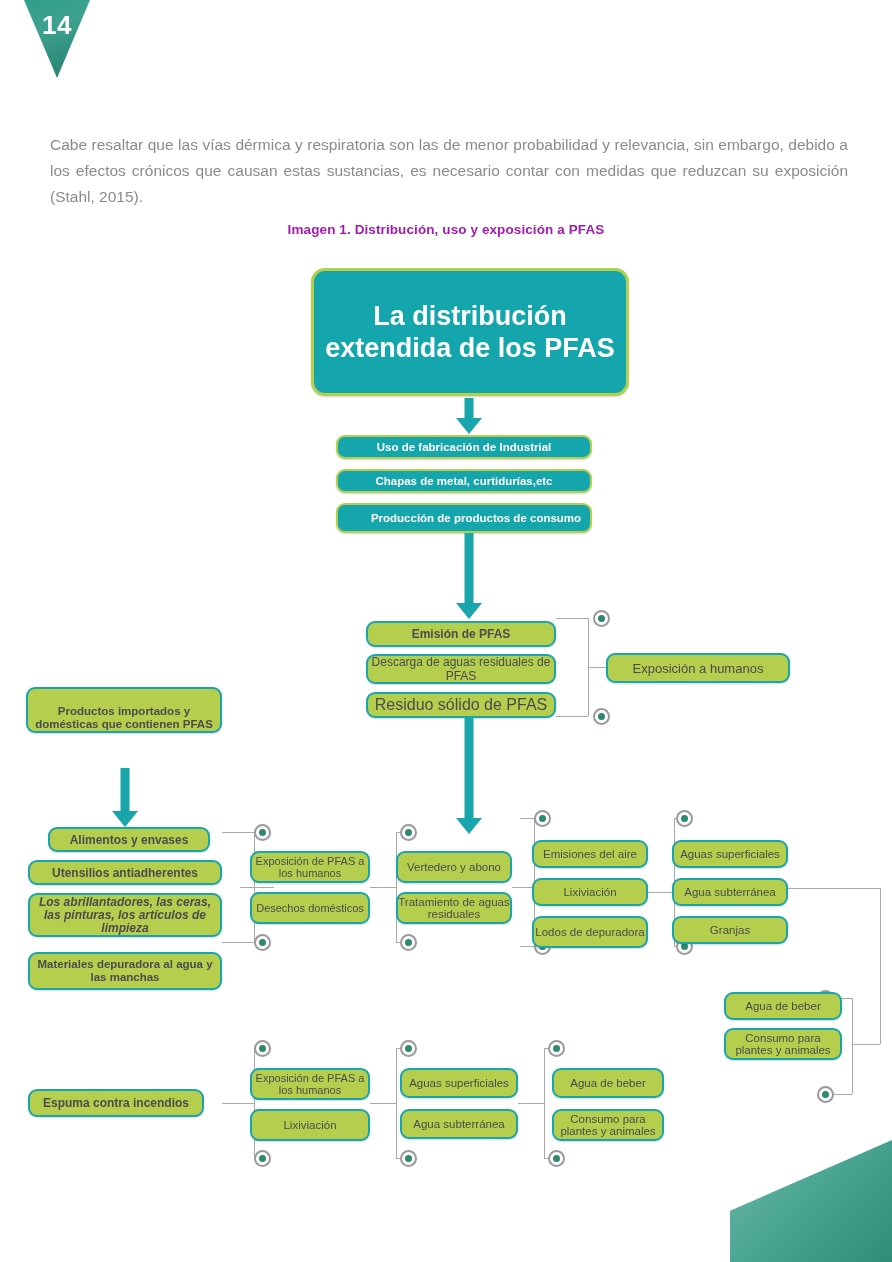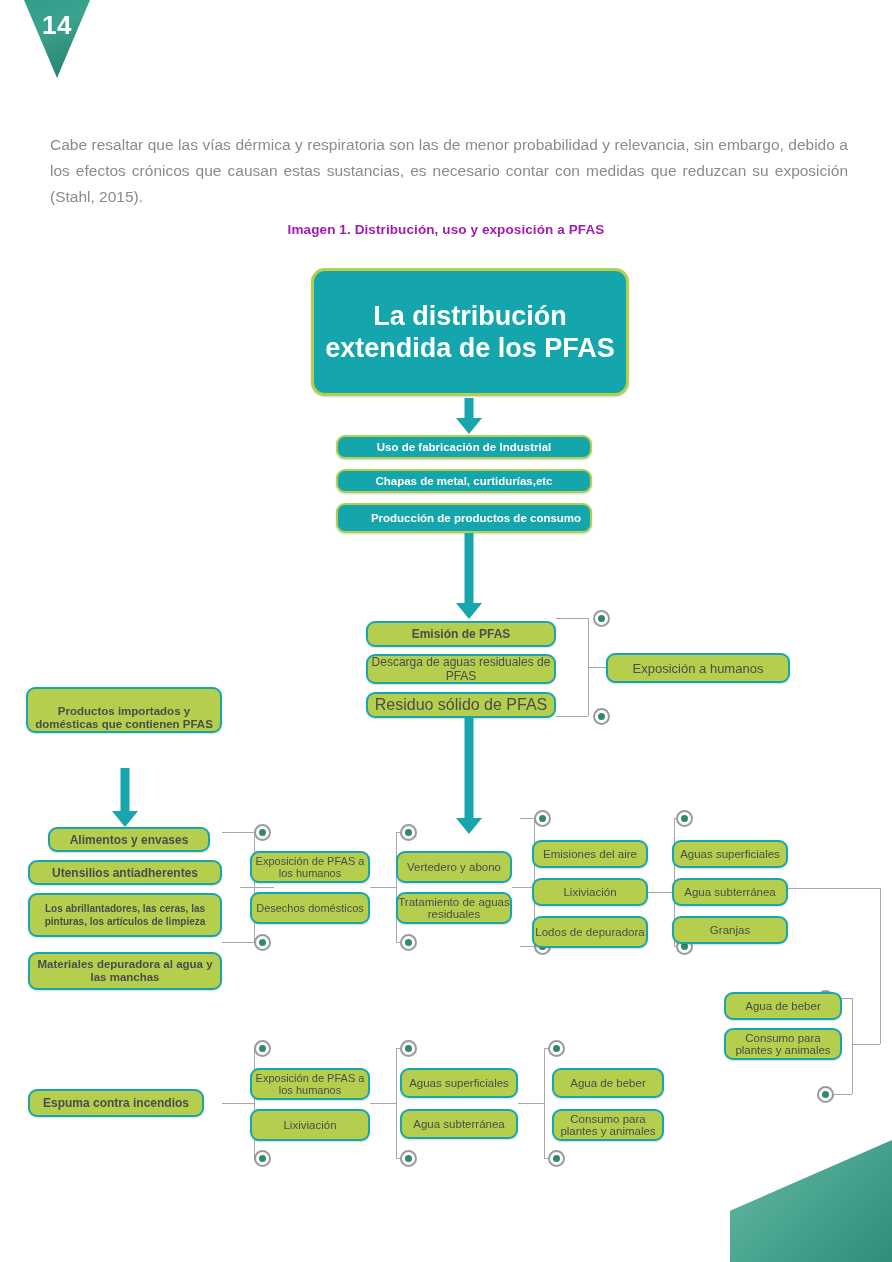--- a/index.html
+++ b/index.html
@@ -156,21 +156,21 @@
     <div class="head" style="top:100px;"></div>
   </div>
 
   <div class="node n-lime" style="left:28px;top:827px;width:162px;height:25px;margin-left:20px;">
     <span style="font-size:12px;font-weight:bold;">Alimentos y envases</span>
   </div>
   <div class="node n-lime" style="left:28px;top:860px;width:194px;height:25px;">
     <span style="font-size:12px;font-weight:bold;">Utensilios antiadherentes</span>
   </div>
   <div class="node n-lime" style="left:28px;top:893px;width:194px;height:44px;">
-    <span style="font-size:10px;font-weight:bold;line-height:13px;">Los abrillantadores, las ceras, las pinturas, los artículos de limpieza</span>
+    <span style="font-size:12px;font-weight:bold;line-height:13px;font-style:italic;">Los abrillantadores, las ceras, las pinturas, los artículos de limpieza</span>
   </div>
   <div class="node n-lime" style="left:28px;top:952px;width:194px;height:38px;">
     <span style="font-size:11.5px;font-weight:bold;line-height:13px;">Materiales depuradora al agua y las manchas</span>
   </div>
 
   <div class="lin h" style="left:222px;top:832px;width:32px;"></div>
   <div class="lin v" style="left:254px;top:832px;height:110px;"></div>
   <div class="lin h" style="left:222px;top:942px;width:32px;"></div>
   <div class="lin h" style="left:240px;top:887px;width:34px;"></div>
   <div class="dot" style="left:254px;top:824px;"></div>

